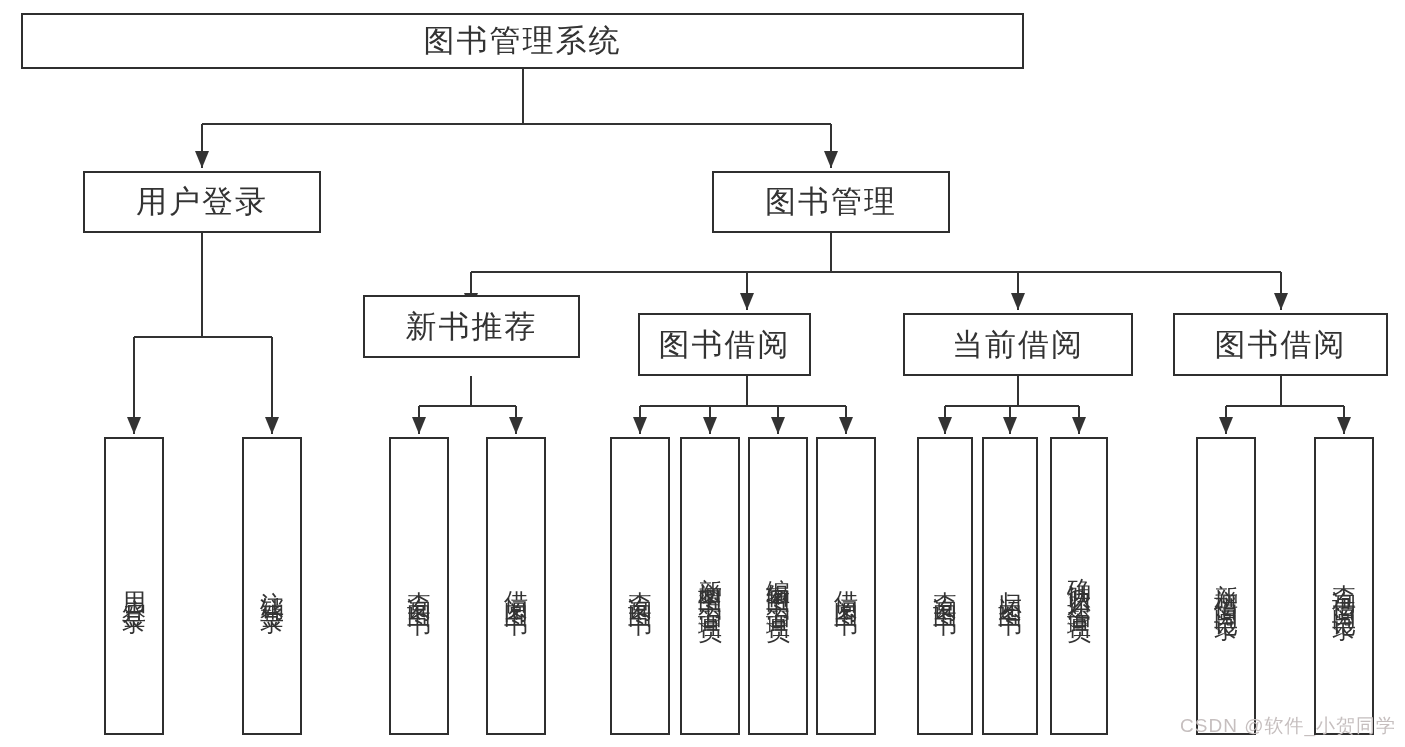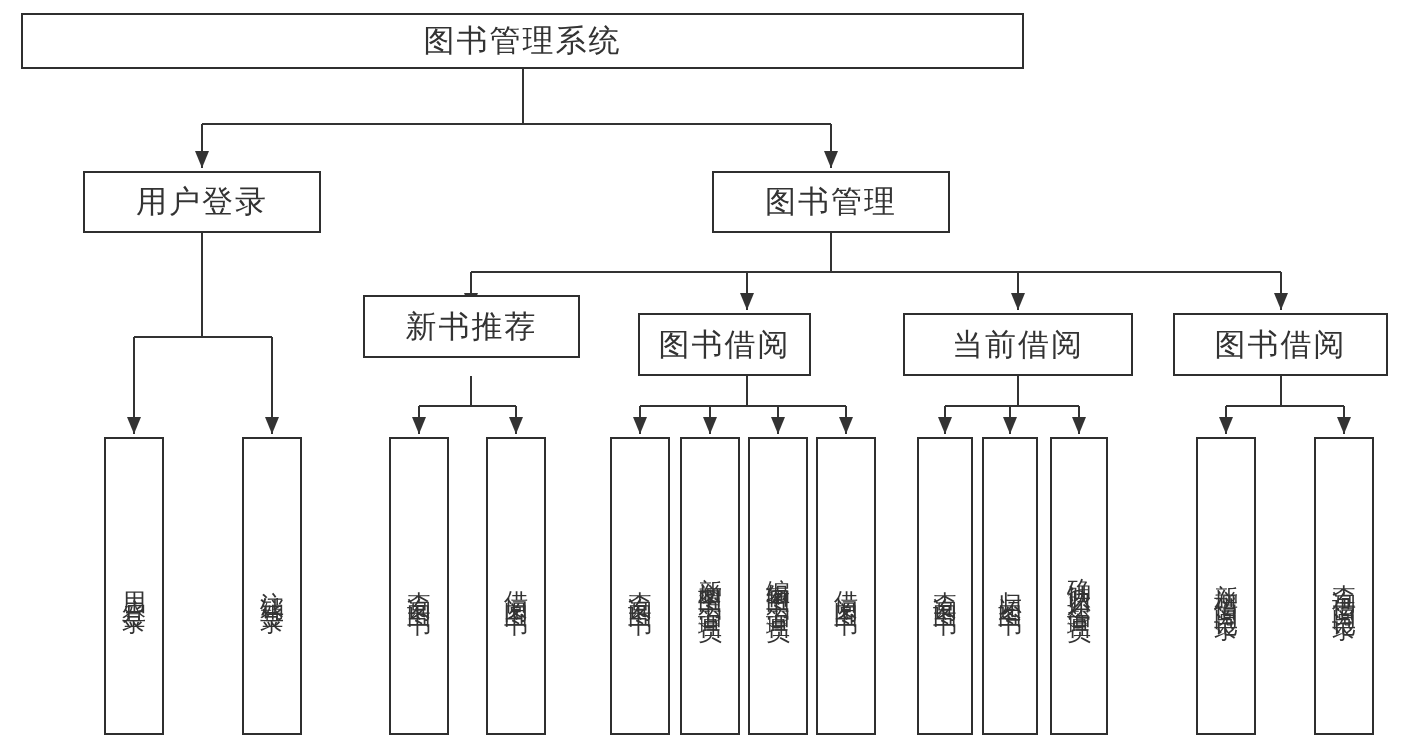--- a/index.html
+++ b/index.html
@@ -131,14 +131,15 @@
   <div class="node leaf long" style="left:748px; top:437px; width:60px; height:298px;">编辑图书（管理员）</div>
   <div class="node leaf" style="left:816px; top:437px; width:60px; height:298px;">借阅图书</div>
 
   <div class="node leaf" style="left:917px; top:437px; width:56px; height:298px;">查询图书</div>
   <div class="node leaf" style="left:982px; top:437px; width:56px; height:298px;">归还图书</div>
   <div class="node leaf long" style="left:1050px; top:437px; width:58px; height:298px;">确认归还（管理员）</div>
 
   <div class="node leaf" style="left:1196px; top:437px; width:60px; height:298px;">新增借阅记录</div>
   <div class="node leaf" style="left:1314px; top:437px; width:60px; height:298px;">查询借阅记录</div>
 
+  <div class="watermark">CSDN @软件_小贺同学</div>
 
 </div>
 
 </body></html>

